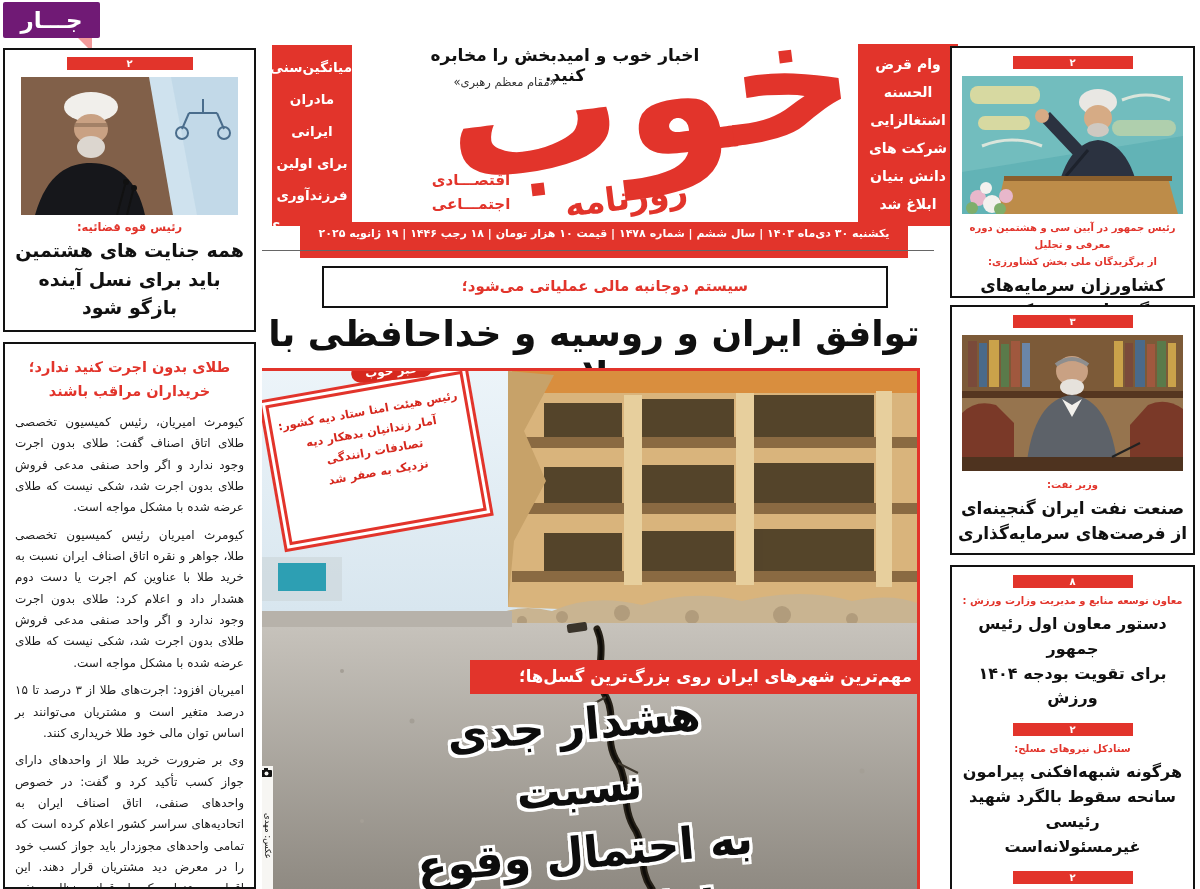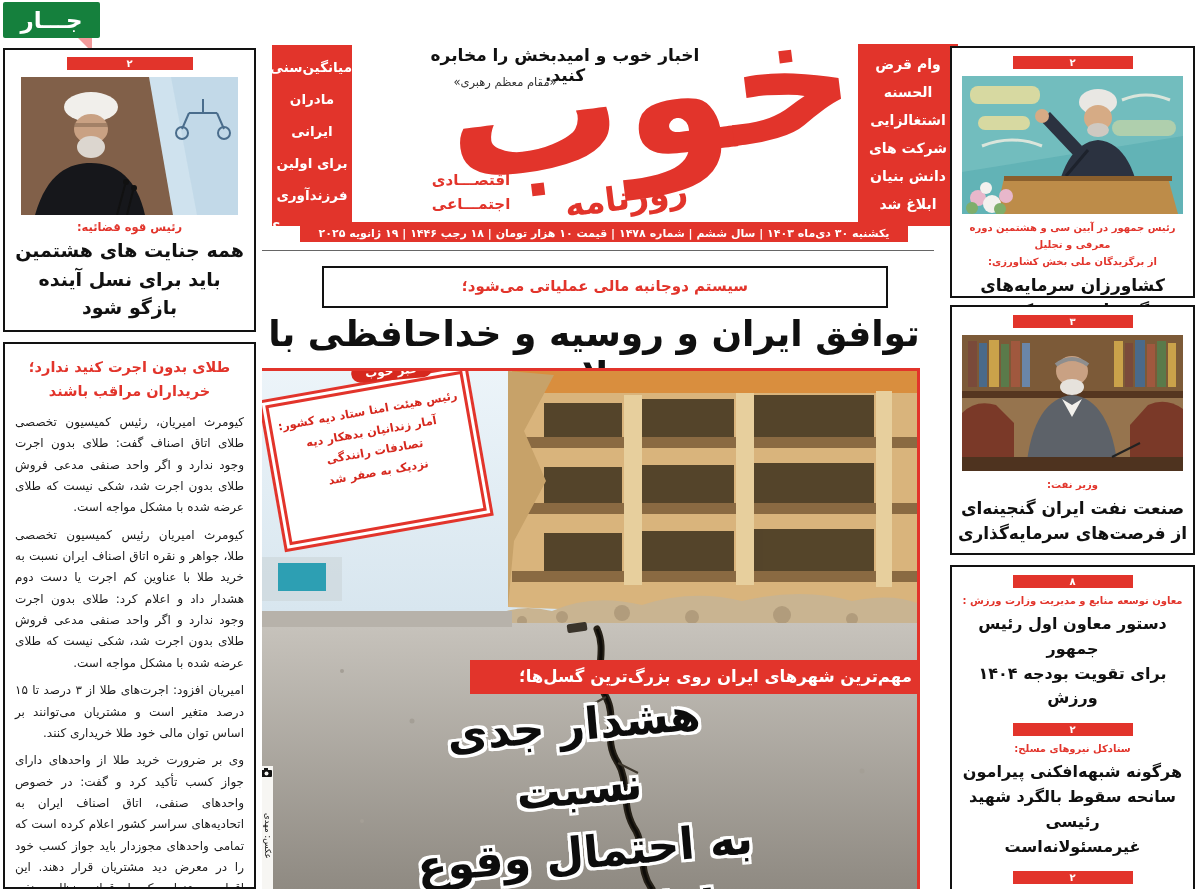--- a/index.html
+++ b/index.html
@@ -8,21 +8,21 @@
     position:relative; width:1200px; height:889px; overflow:hidden;
     background:#fff; font-family:"DejaVu Sans", sans-serif; direction:rtl; margin:0 auto;
   }
   .abs { position:absolute; }
   .pre { white-space:pre-line; }
   .box { border:2px solid #121212; background:#fff; }
   .tab { background:#e2342b; color:#fff; font-weight:bold; font-size:10px;
          height:13px; line-height:13px; text-align:center; }
 
   
-  .jar { left:3px; top:2px; width:97px; height:36px; background:#15803d;
+  .jar { left:3px; top:2px; width:97px; height:36px; background:#701a75;
          color:#fff; font-weight:bold; font-size:23px; text-align:center; line-height:36px;
          border-radius:2px; }
   .jar::after { content:""; position:absolute; right:8px; top:100%;
          border:7px solid transparent; border-top-color:#f29a9b; border-right-color:#f29a9b; }
 
   
   .lcol-box1 { left:3px; top:48px; width:253px; height:284px; }
   .lcol-box1 .tab { width:126px; margin:7px auto 0; }
   .lphoto { display:block; margin:7px auto 0; }
   .kicker { color:#e2342b; font-weight:bold; text-align:center; }
@@ -44,21 +44,21 @@
   .slogan1 { left:415px; top:45px; width:300px; font-size:17px; font-weight:bold;
          color:#111; text-align:center; }
   .slogan2 { left:430px; top:75px; width:150px; font-size:11.5px; color:#333; text-align:center; }
   .logo-word { left:585px; top:-45px; width:265px; height:270px; color:#e2342b;
          font-size:168px; font-weight:bold; text-align:center; line-height:270px;
          transform:rotate(-7deg) scaleX(1.04); }
   .logo-sub { left:568px; top:178px; width:120px; color:#e2342b; font-size:33px;
          font-weight:bold; transform:rotate(-7deg); }
   .logo-tags { left:412px; top:168px; width:118px; color:#e2342b; font-size:15px;
          font-weight:bold; line-height:24px; text-align:center; }
-  .datebar { left:300px; top:222px; width:608px; height:20px; background:#e2342b;
+  .datebar { left:300px; top:222px; width:608px; height:36px; background:#e2342b;
          color:#fff; font-size:11px; font-weight:bold; text-align:center; line-height:24px; }
   .mast-rule { left:262px; top:250px; width:672px; height:1px; background:#666; }
 
   
   .lead-kicker { left:322px; top:266px; width:566px; height:42px; border:2.5px solid #121212;
          background:#fff; color:#e2342b; font-weight:bold; font-size:15px;
          text-align:center; line-height:37px; }
   .lead-headline { left:266px; top:313px; width:656px; font-size:36px; font-weight:bold;
          color:#101010; text-align:center; letter-spacing:-1px; }
 

